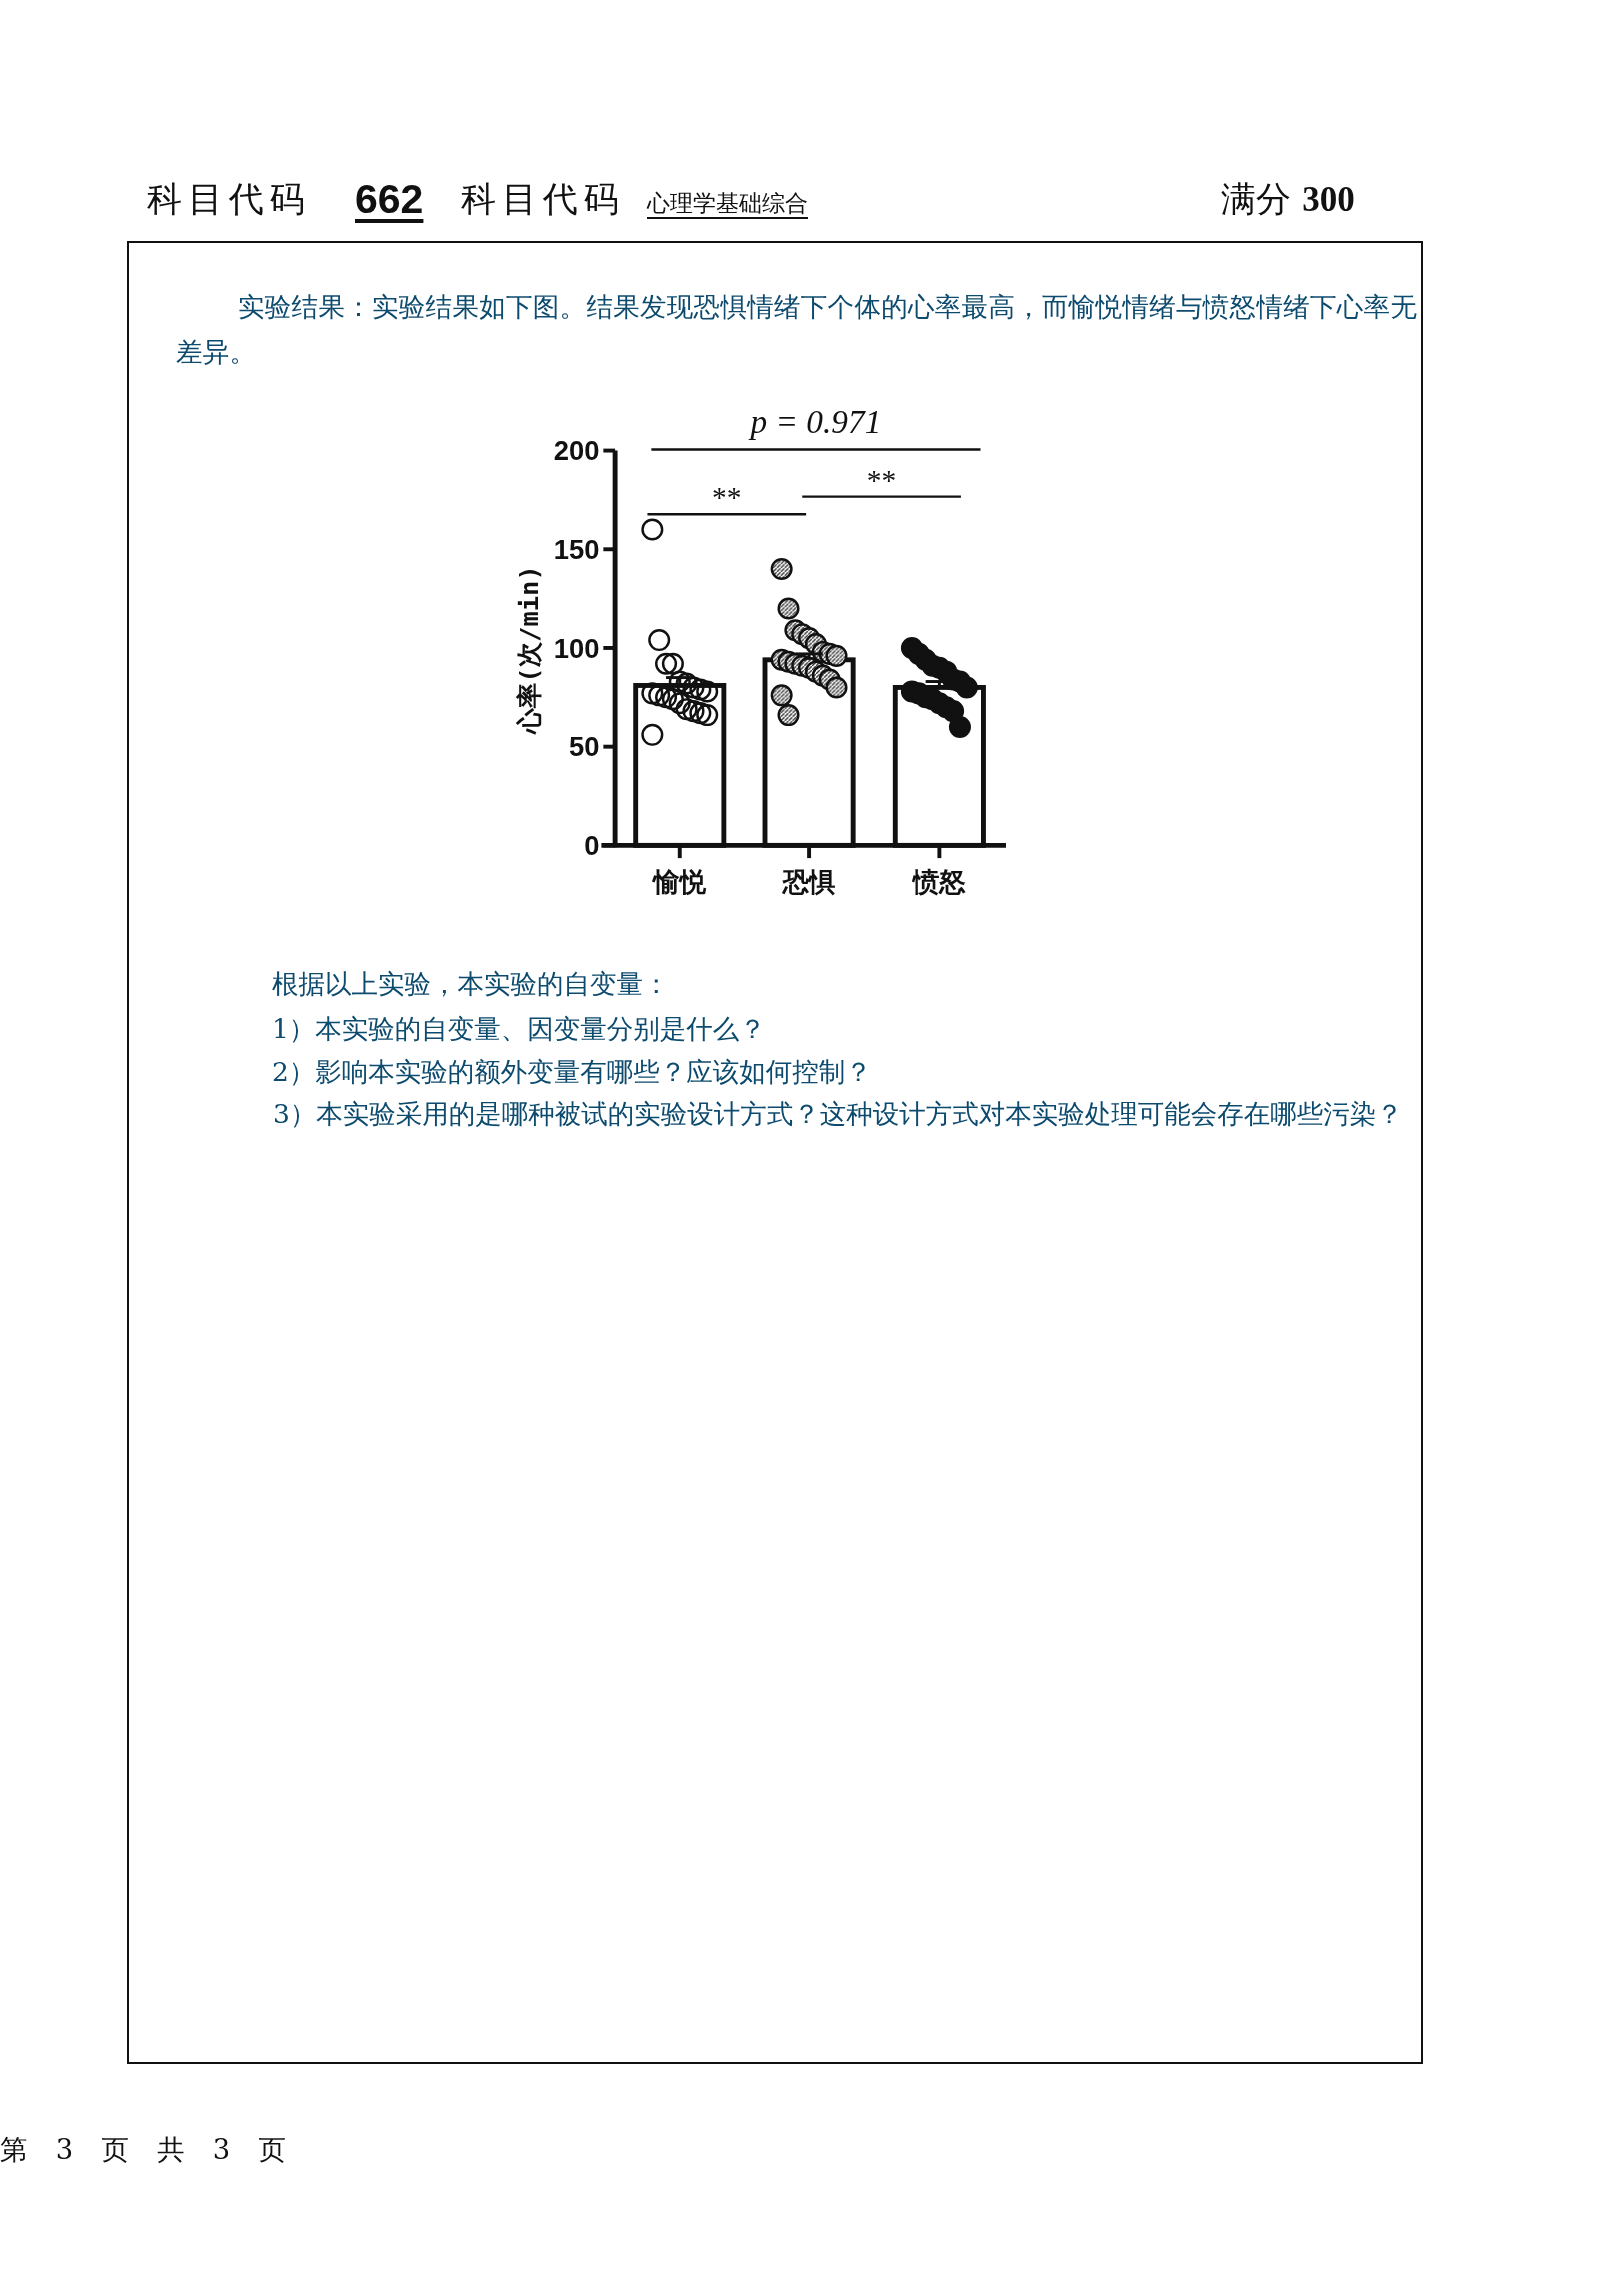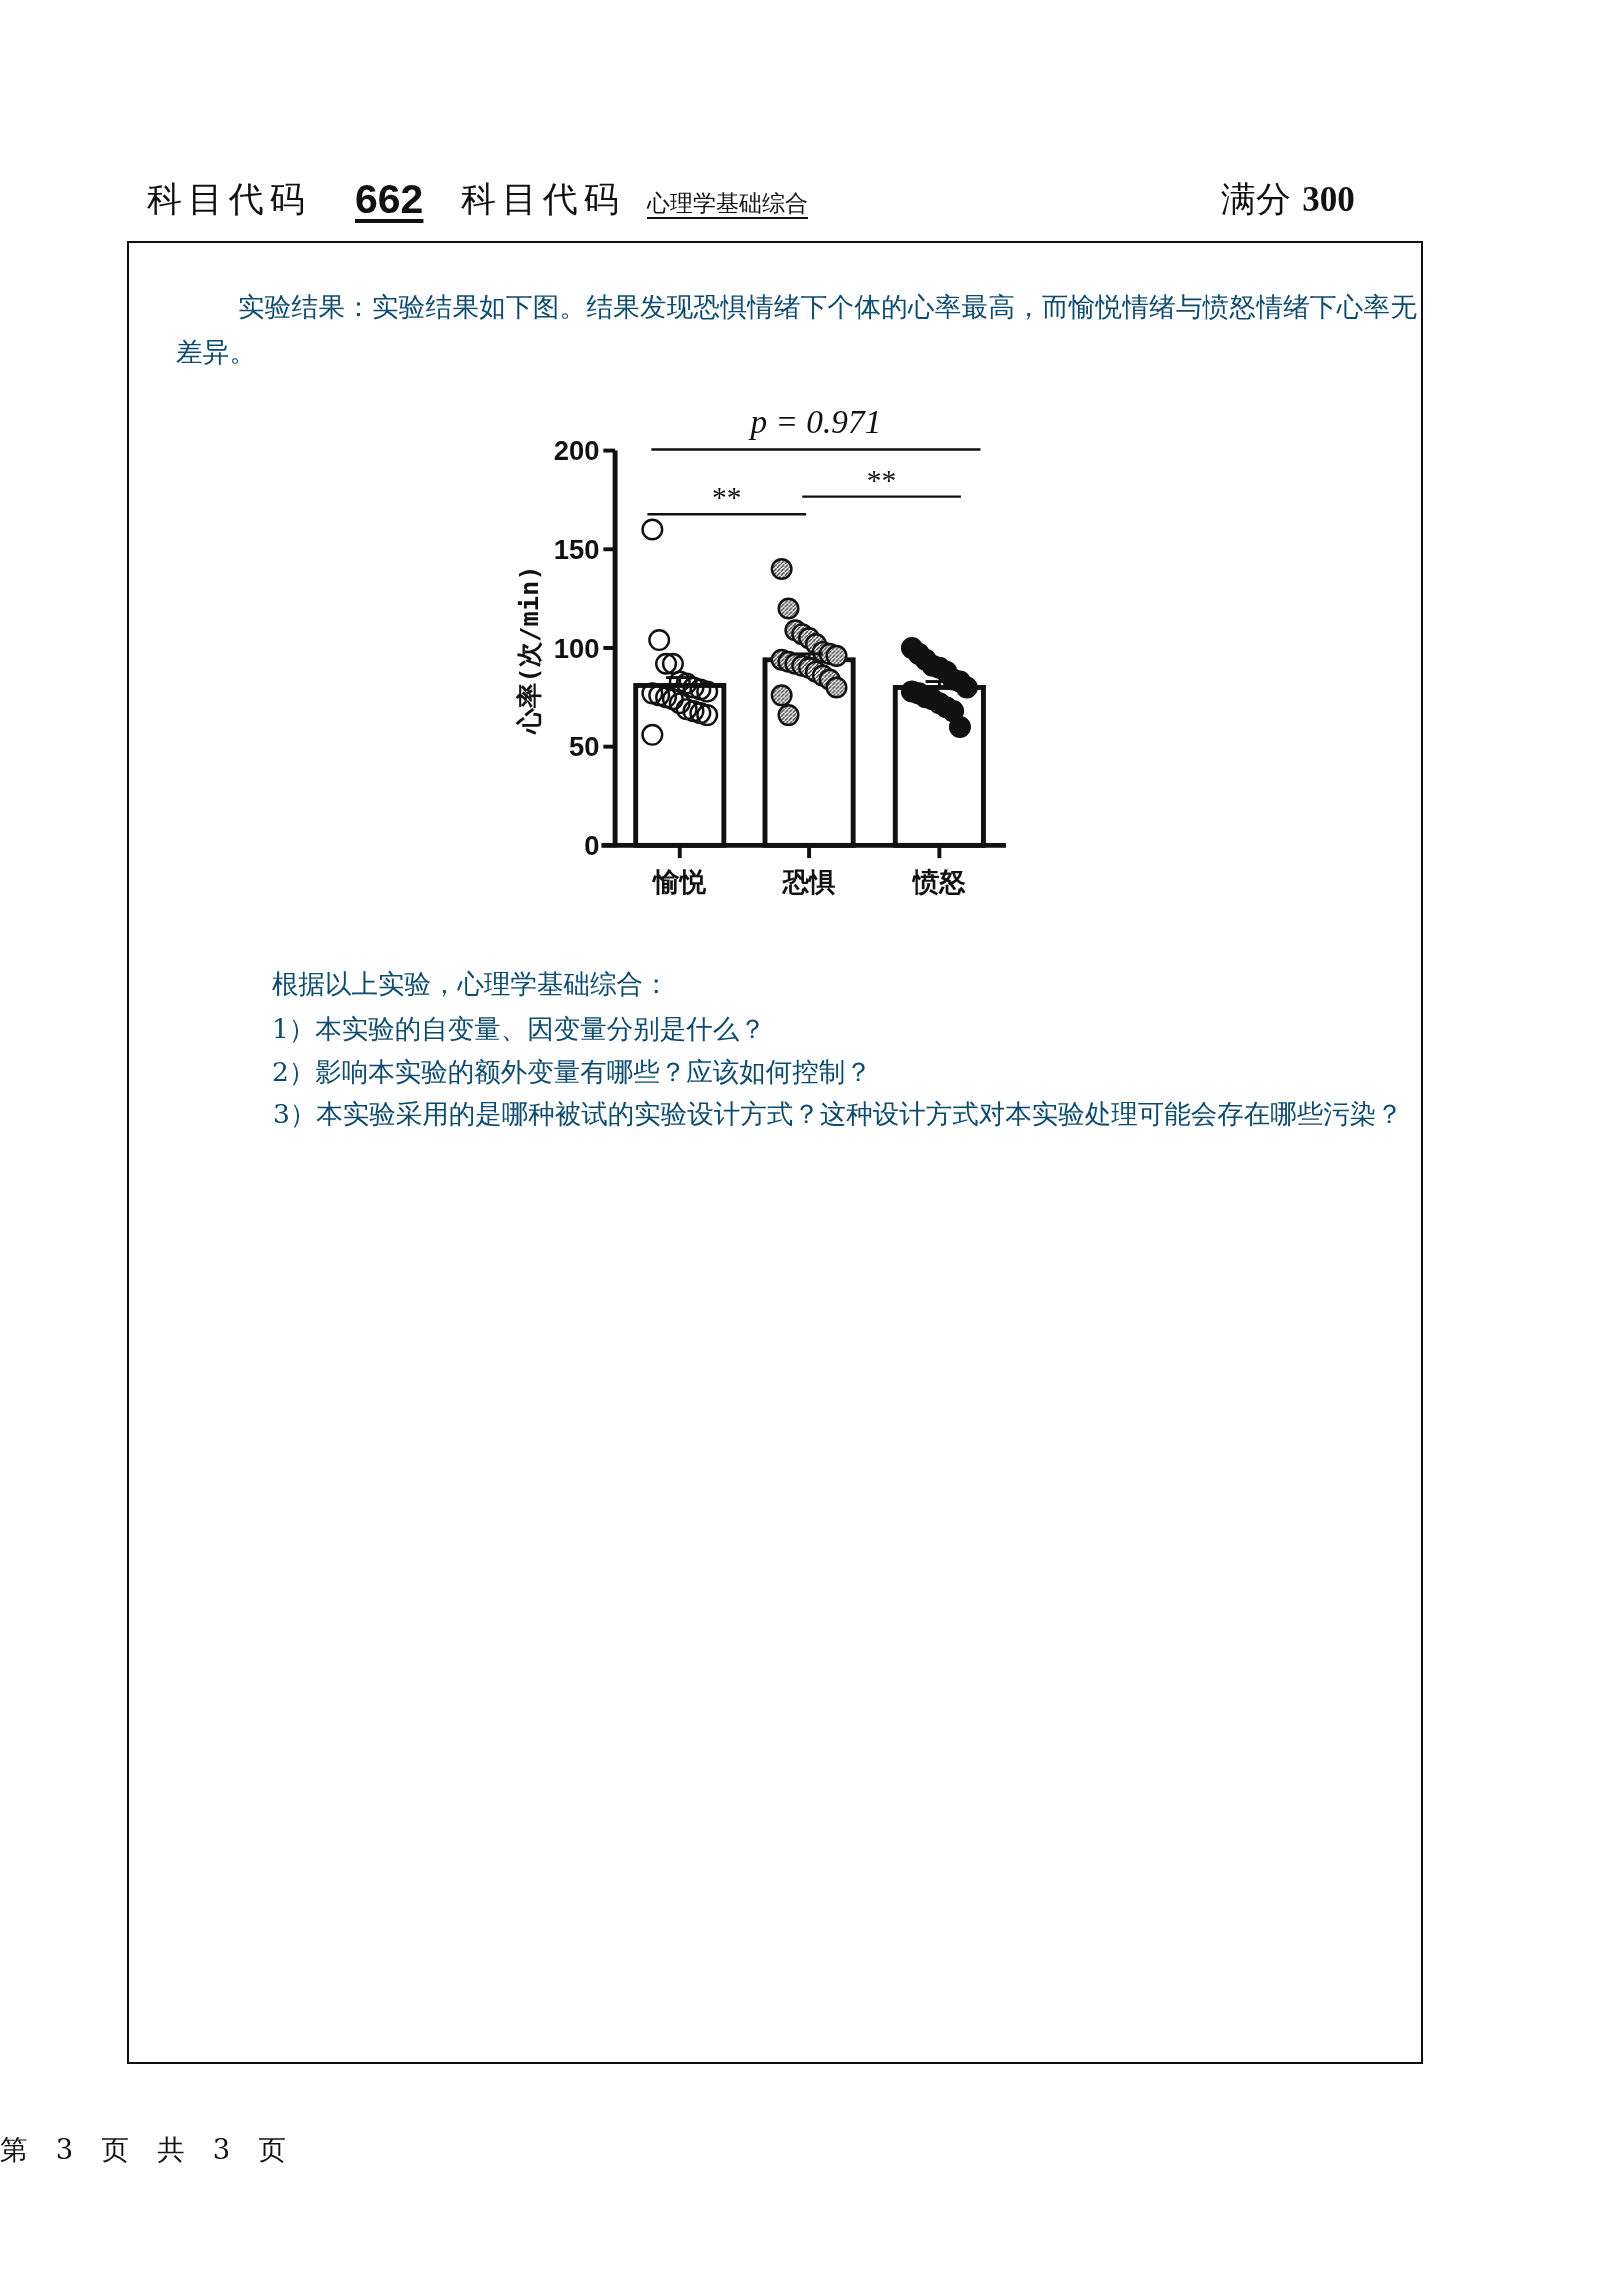--- a/index.html
+++ b/index.html
@@ -140,19 +140,19 @@
       <text x="0" y="0" text-anchor="middle" font-size="26" font-weight="bold" font-family="DejaVu Sans Mono, monospace" fill="#111" transform="translate(548 663) rotate(-90)">心率(次/min)</text>
       <line x1="664" x2="1000" y1="459" y2="459" stroke="#111" stroke-width="2.5"></line>
       <text x="832" y="442" text-anchor="middle" font-size="34" font-style="italic" font-family="Liberation Serif, serif" fill="#111">p = 0.971</text>
       <line x1="660" x2="822" y1="525" y2="525" stroke="#111" stroke-width="2.5"></line>
       <text x="741" y="518" text-anchor="middle" font-size="30" font-style="normal" font-family="Liberation Serif, serif" fill="#111">**</text>
       <line x1="818" x2="980" y1="507" y2="507" stroke="#111" stroke-width="2.5"></line>
       <text x="899" y="500" text-anchor="middle" font-size="30" font-style="normal" font-family="Liberation Serif, serif" fill="#111">**</text>
     </g>
 </svg>
 
-<div class="para q-intro">根据以上实验，心理学基础综合：</div>
+<div class="para q-intro">根据以上实验，本实验的自变量：</div>
 <div class="para q-line" style="top:1006px;">1）本实验的自变量、因变量分别是什么？</div>
 <div class="para q-line" style="top:1049px;">2）影响本实验的额外变量有哪些？应该如何控制？</div>
 <div class="para q3">3）本实验采用的是哪种被试的实验设计方式？这种设计方式对本实验处理可能会存在哪些污染？</div>
 
 <div class="footer">第 3 页 共 3 页</div>
 
 
 </body></html>

